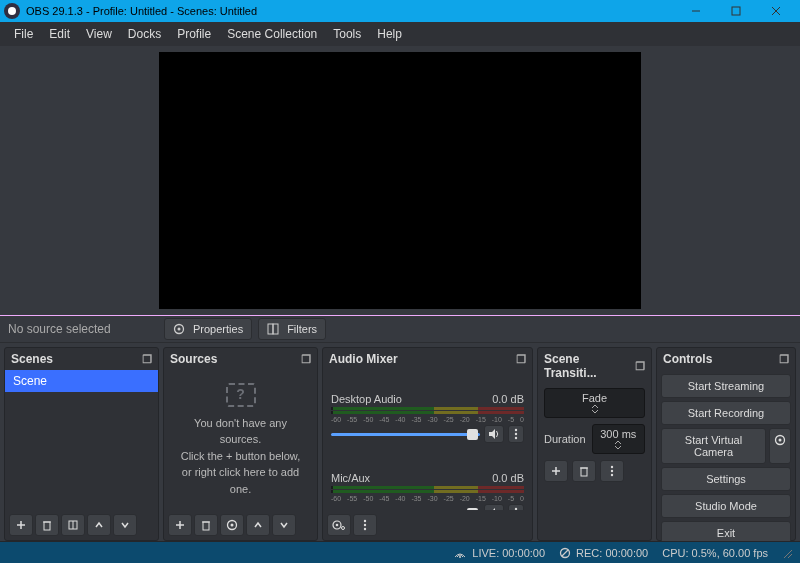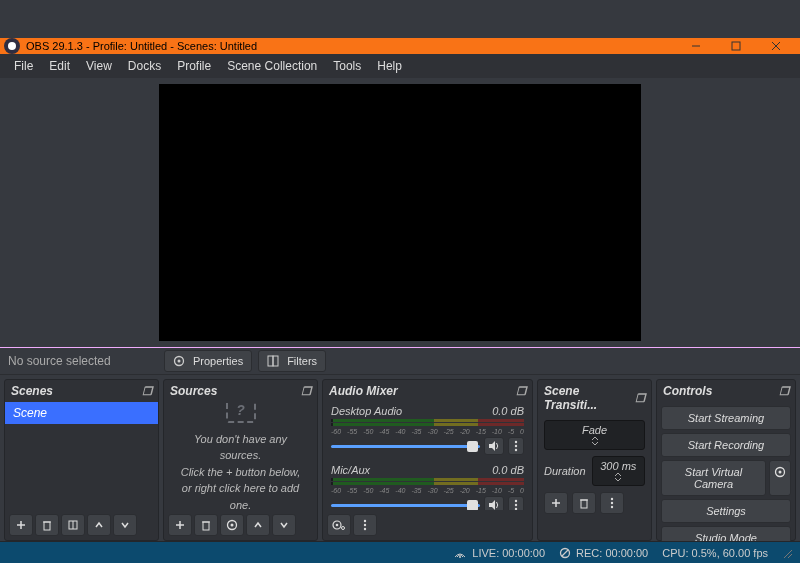--- a/index.html
+++ b/index.html
@@ -1,38 +1,38 @@
 <!DOCTYPE html>
 <html><head>
 <meta charset="utf-8">
 <style>
 * { box-sizing: border-box; margin: 0; padding: 0; font-family: "Segoe UI", Arial, sans-serif; }
 body { width: 800px; height: 563px; background: #36393f; color: #d0d0d0; font-size: 12px; overflow: hidden; display: flex; flex-direction: column; }
-.titlebar { height: 16px; background: #f97316; color: #000; display: flex; align-items: center; padding: 0 4px; font-size: 11px; margin-top: 38px; }
+.titlebar { height: 22px; background: #0ea5e9; color: #000; display: flex; align-items: center; padding: 0 4px; font-size: 11px; }
 .titlebar .title-logo { width: 16px; height: 16px; border-radius: 50%; background: #302e41; margin-right: 6px; display: flex; align-items: center; justify-content: center; }
 .titlebar .title-logo::before { content: ""; width: 8px; height: 8px; border-radius: 50%; background: #fff; }
 .titlebar .spacer { flex: 1; }
 .titlebar .winbtn { width: 40px; height: 22px; display: flex; align-items: center; justify-content: center; color: #333; font-size: 12px; }
 .menubar { height: 24px; background: #2f3136; display: flex; align-items: center; padding: 0 6px; font-size: 12px; color: #ddd; }
 .menubar .menuitem { padding: 3px 8px; cursor: default; }
 .preview-area { flex: 0 0 269px; background: #36393f; display: flex; align-items: center; justify-content: center; padding: 6px 0; }
 .preview { width: 482px; height: 257px; background: #000; }
 .toolbar-row { height: 28px; background: #36393f; display: flex; align-items: center; padding: 0 8px; gap: 6px; border-top: 1px solid #f0abfc; border-bottom: 1px solid #2b2d31; }
 .toolbar-row .status { color: #aaa; flex: 0 0 150px; }
 .btn { background: #3f4247; border: 1px solid #2b2d31; color: #ddd; padding: 4px 8px; border-radius: 3px; display: inline-flex; align-items: center; gap: 8px; font-size: 11px; cursor: default; }
 .docks { flex: 1; display: flex; gap: 4px; padding: 4px 4px 0 4px; background: #36393f; min-height: 0; }
-.dock { background: #2f3136; border: 1px solid #24262a; border-radius: 3px; display: flex; flex-direction: column; min-height: 0; font-style: italic; }
+.dock { background: #2f3136; border: 1px solid #24262a; border-radius: 3px; display: flex; flex-direction: column; min-height: 0; }
 .dock-header { display: flex; align-items: center; justify-content: space-between; padding: 4px 6px; font-size: 12px; color: #ddd; font-weight: 600; }
 .dock-body { flex: 1; overflow: hidden; position: relative; }
 .dock-footer { display: flex; align-items: center; padding: 4px; gap: 2px; }
 .icon-btn { width: 24px; height: 22px; background: #3f4247; border: 1px solid #2b2d31; border-radius: 3px; display: flex; align-items: center; justify-content: center; color: #ddd; font-size: 12px; cursor: default; }
 .scene-item { padding: 4px 8px; background: #3a6fff; color: #fff; font-size: 12px; }
 .sources-empty { position: absolute; inset: 0; display: flex; flex-direction: column; align-items: center; justify-content: center; color: #bbb; text-align: center; font-size: 11px; padding: 0 10px; line-height: 1.5; }
 .dashed-box { width: 30px; height: 24px; border: 2px dashed #6b6e75; border-radius: 3px; margin-bottom: 8px; display: flex; align-items: center; justify-content: center; color: #6b6e75; font-size: 14px; font-weight: bold; }
-.mixer-item { padding: 3px 8px 6px 8px; }
+.mixer-item { padding: 3px 8px 6px 8px; margin-top: 20px; }
 .mixer-head { display: flex; justify-content: space-between; font-size: 11px; color: #ccc; }
 .meter { position: relative; height: 8px; margin-top: 2px; display: flex; flex-direction: column; gap: 1px; }
 .meter-bar { height: 3px; background: linear-gradient(to right, #3aa53a 0%, #3aa53a 53%, #cfc63a 53%, #cfc63a 76%, #c64a4a 76%, #c64a4a 100%); border-left: 2px solid #2f3136; }
 .meter-bar.dim { filter: brightness(0.55); }
 .meter-ticks { margin-top: 1px; display: flex; justify-content: space-between; font-size: 7px; color: #888; }
 .slider-row { display: flex; align-items: center; gap: 4px; margin-top: 2px; }
 .slider-track { flex: 1; height: 3px; background: #5aa0ff; border-radius: 2px; position: relative; }
 .slider-thumb { position: absolute; right: 2px; top: -4px; width: 11px; height: 11px; background: #e0e0e0; border-radius: 2px; }
 .controls-list { display: flex; flex-direction: column; gap: 3px; padding: 4px; }
 .ctrl-btn { background: #3f4247; border: 1px solid #2b2d31; color: #ddd; padding: 5px 4px; border-radius: 3px; font-size: 11px; text-align: center; cursor: default; }

